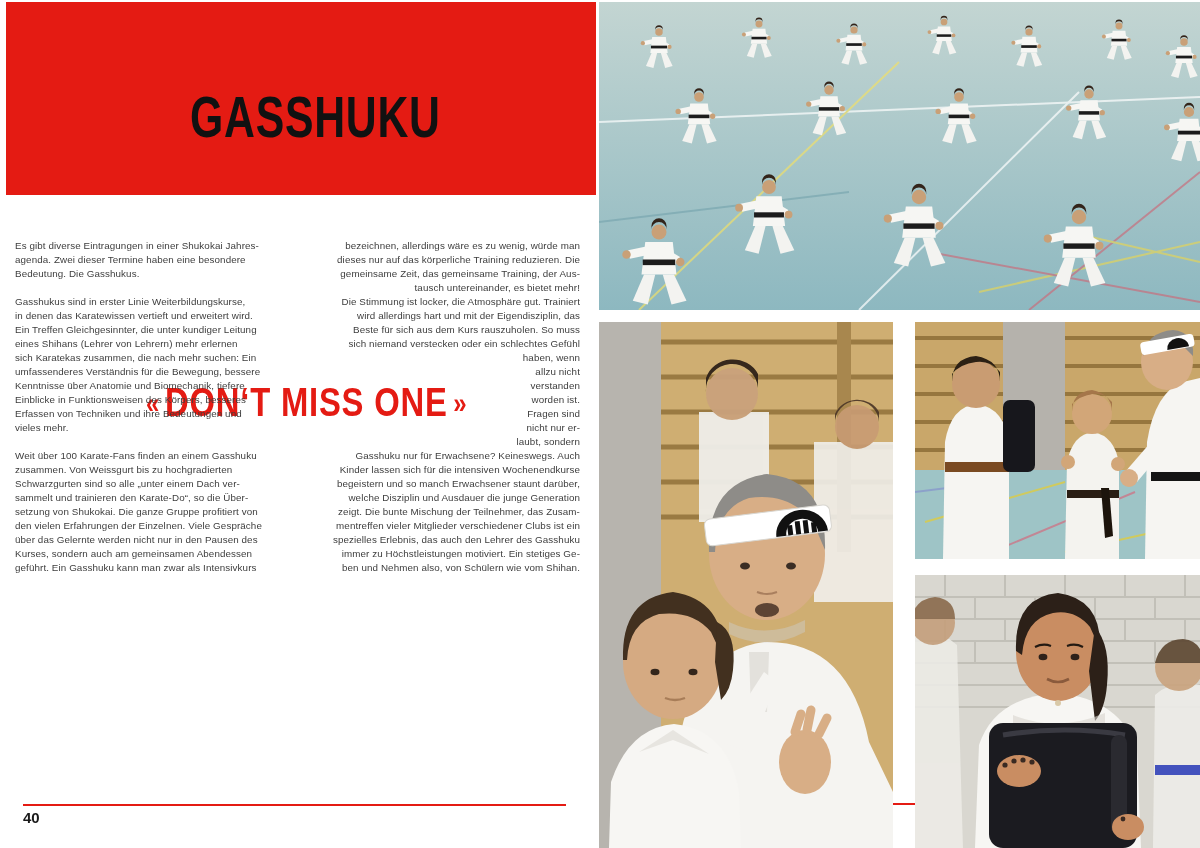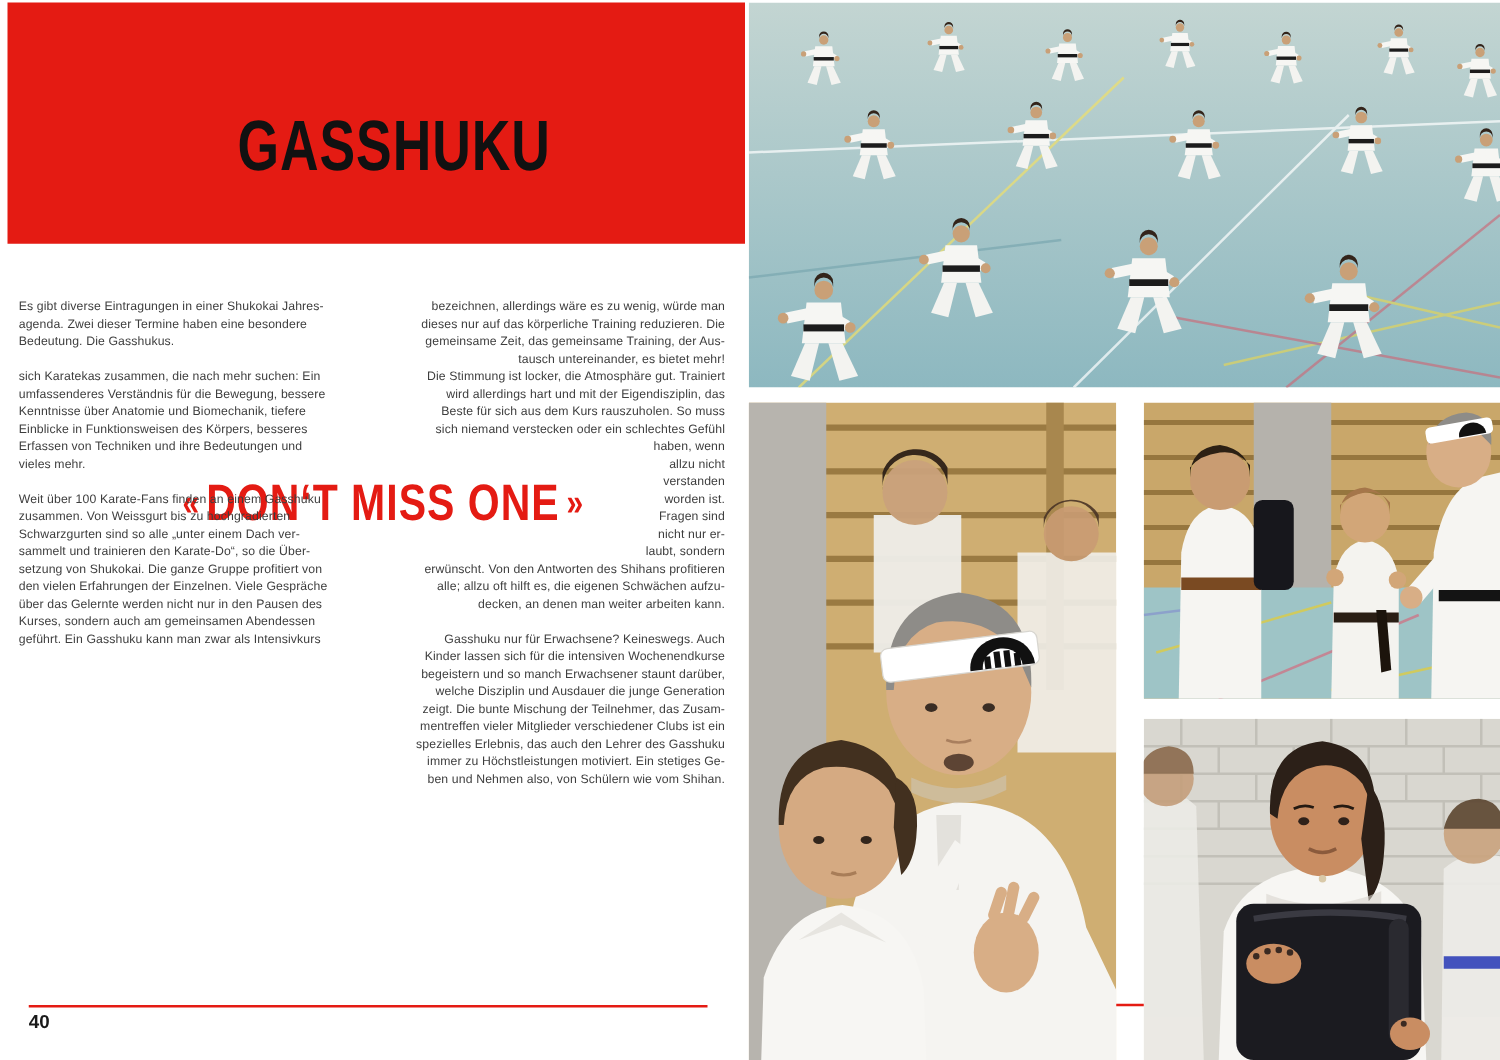--- a/index.html
+++ b/index.html
@@ -278,20 +278,24 @@
 <div class="abs pull-quote">
   <span class="guillemet">«</span>
   <span class="qtext">DON‘T MISS ONE</span>
   <span class="guillemet">»</span>
 </div>
 
 <div class="abs col col1">
   <p class="para">Es gibt diverse Eintragungen in einer Shukokai Jahres-
 agenda. Zwei dieser Termine haben eine besondere
 Bedeutung. Die Gasshukus.</p>
+  <p class="para tight">Gasshukus sind in erster Linie Weiterbildungskurse,
+in denen das Karatewissen vertieft und erweitert wird.
+Ein Treffen Gleichgesinnter, die unter kundiger Leitung
+eines Shihans (Lehrer von Lehrern) mehr erlernen</p>
   <p class="para">sich Karatekas zusammen, die nach mehr suchen: Ein
 umfassenderes Verständnis für die Bewegung, bessere
 Kenntnisse über Anatomie und Biomechanik, tiefere
 Einblicke in Funktionsweisen des Körpers, besseres
 Erfassen von Techniken und ihre Bedeutungen und
 vieles mehr.</p>
   <p class="para">Weit über 100 Karate-Fans finden an einem Gasshuku
 zusammen. Von Weissgurt bis zu hochgradierten
 Schwarzgurten sind so alle „unter einem Dach ver-
 sammelt und trainieren den Karate-Do“, so die Über-
@@ -311,23 +315,20 @@
 wird allerdings hart und mit der Eigendisziplin, das
 Beste für sich aus dem Kurs rauszuholen. So muss
 sich niemand verstecken oder ein schlechtes Gefühl</p>
   <p class="para tight col2-narrow">haben, wenn
 allzu nicht
 verstanden
 worden ist.
 Fragen sind
 nicht nur er-
 laubt, sondern</p>
-  <p class="para">erwünscht. Von den Antworten des Shihans profitieren
-alle; allzu oft hilft es, die eigenen Schwächen aufzu-
-decken, an denen man weiter arbeiten kann.</p>
   <p class="para">Gasshuku nur für Erwachsene? Keineswegs. Auch
 Kinder lassen sich für die intensiven Wochenendkurse
 begeistern und so manch Erwachsener staunt darüber,
 welche Disziplin und Ausdauer die junge Generation
 zeigt. Die bunte Mischung der Teilnehmer, das Zusam-
 mentreffen vieler Mitglieder verschiedener Clubs ist ein
 spezielles Erlebnis, das auch den Lehrer des Gasshuku
 immer zu Höchstleistungen motiviert. Ein stetiges Ge-
 ben und Nehmen also, von Schülern wie vom Shihan.</p>
 </div>

